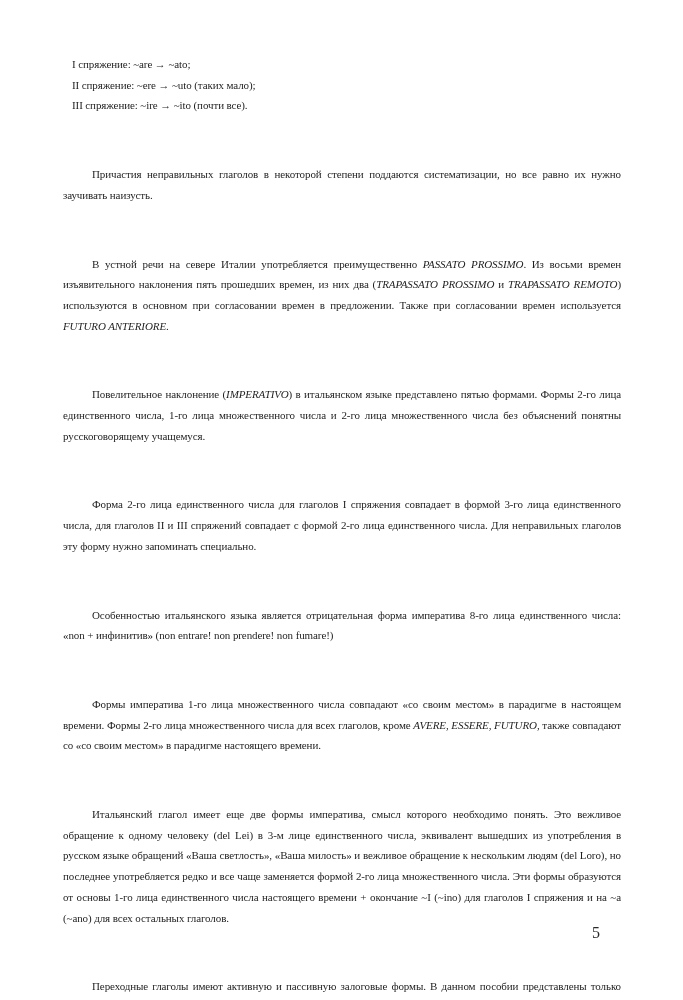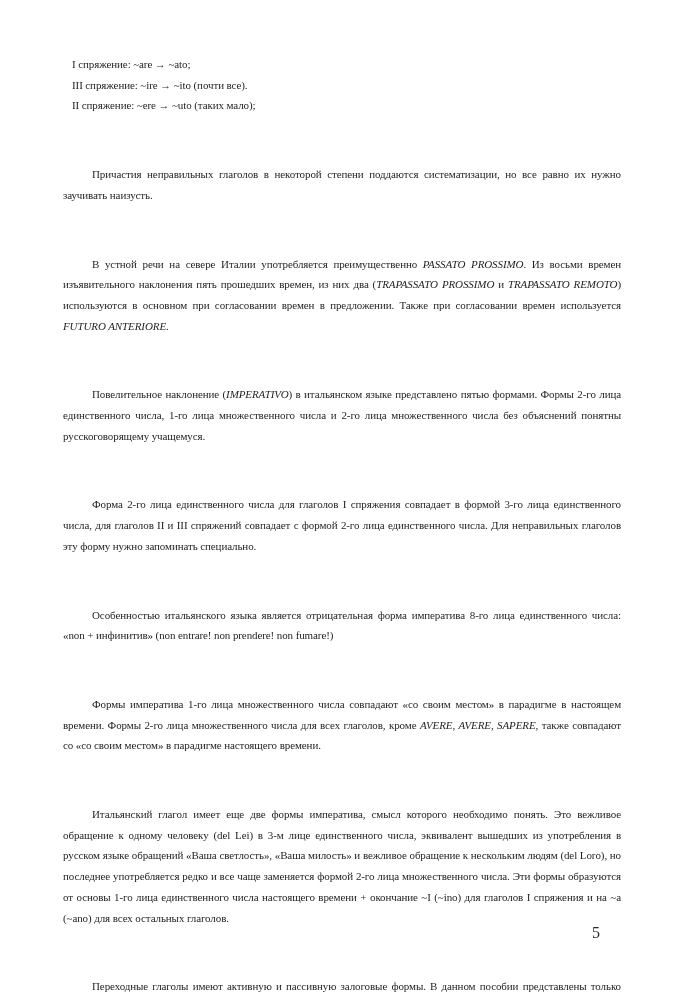--- a/index.html
+++ b/index.html
@@ -53,25 +53,25 @@
     color: #2a2a2a;
     font-family: "Liberation Serif", "DejaVu Serif", serif;
   }
 </style>
 </head>
 <body>
 
 <div class="page">
   <main class="text-block">
       <p class="conj"><span>I спряжение: ~are → ~ato;</span></p>
+      <p class="conj"><span>II спряжение: ~ere → ~uto (таких мало);</span></p>
       <p class="conj"><span>III спряжение: ~ire → ~ito (почти все).</span></p>
-      <p class="conj"><span>II спряжение: ~ere → ~uto (таких мало);</span></p>
       <p class="para"><span>Причастия неправильных глаголов в некоторой степени поддаются систематизации, но все равно их нужно заучивать наизусть.</span></p>
       <p class="para"><span>В устной речи на севере Италии употребляется преимущественно </span><em>PASSATO PROSSIMO</em><span>. Из восьми времен изъявительного наклонения пять прошедших времен, из них два (</span><em>TRAPASSATO PROSSIMO</em><span> и </span><em>TRAPASSATO REMOTO</em><span>) используются в основном при согласовании времен в предложении. Также при согласовании времен используется </span><em>FUTURO ANTERIORE</em><span>.</span></p>
       <p class="para"><span>Повелительное наклонение (</span><em>IMPERATIVO</em><span>) в итальянском языке представлено пятью формами. Формы 2-го лица единственного числа, 1-го лица множественного числа и 2-го лица множественного числа без объяснений понятны русскоговорящему учащемуся.</span></p>
       <p class="para"><span>Форма 2-го лица единственного числа для глаголов I спряжения совпадает в формой 3-го лица единственного числа, для глаголов II и III спряжений совпадает с формой 2-го лица единственного числа. Для неправильных глаголов эту форму нужно запоминать специально.</span></p>
       <p class="para"><span>Особенностью итальянского языка является отрицательная форма императива 8-го лица единственного числа: «non + инфинитив» (non entrare! non prendere! non fumare!)</span></p>
-      <p class="para"><span>Формы императива 1-го лица множественного числа совпадают «со своим местом» в парадигме в настоящем времени. Формы 2-го лица множественного числа для всех глаголов, кроме </span><em>AVERE, AVERE, SAPERE,</em><span> также совпадают со «со своим местом» в парадигме настоящего времени.</span></p>
+      <p class="para"><span>Формы императива 1-го лица множественного числа совпадают «со своим местом» в парадигме в настоящем времени. Формы 2-го лица множественного числа для всех глаголов, кроме </span><em>AVERE, ESSERE, FUTURO,</em><span> также совпадают со «со своим местом» в парадигме настоящего времени.</span></p>
       <p class="para"><span>Итальянский глагол имеет еще две формы императива, смысл которого необходимо понять. Это вежливое обращение к одному человеку (del Lei) в 3-м лице единственного числа, эквивалент вышедших из употребления в русском языке обращений «Ваша светлость», «Ваша милость» и вежливое обращение к нескольким людям (del Loro), но последнее употребляется редко и все чаще заменяется формой 2-го лица множественного числа. Эти формы образуются от основы 1-го лица единственного числа настоящего времени + окончание ~I (~ino) для глаголов I спряжения и на ~a (~ano) для всех остальных глаголов.</span></p>
       <p class="para"><span>Переходные глаголы имеют активную и пассивную залоговые формы. В данном пособии представлены только активные формы. Пассивная форма образуется следующим образом: вспомогательный глагол </span><em>ESSERE</em><span> или </span><em>VENIRE</em><span> + причастие прошедшего времени, но в данной работе эти одному не рассматриваются.</span></p>
     </main>
   <div class="folio">5</div>
 </div>
 
 </body></html>

